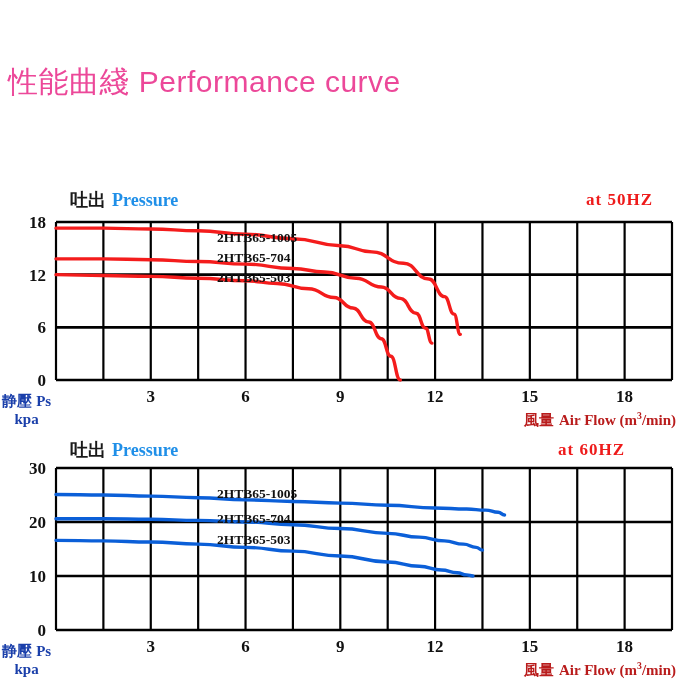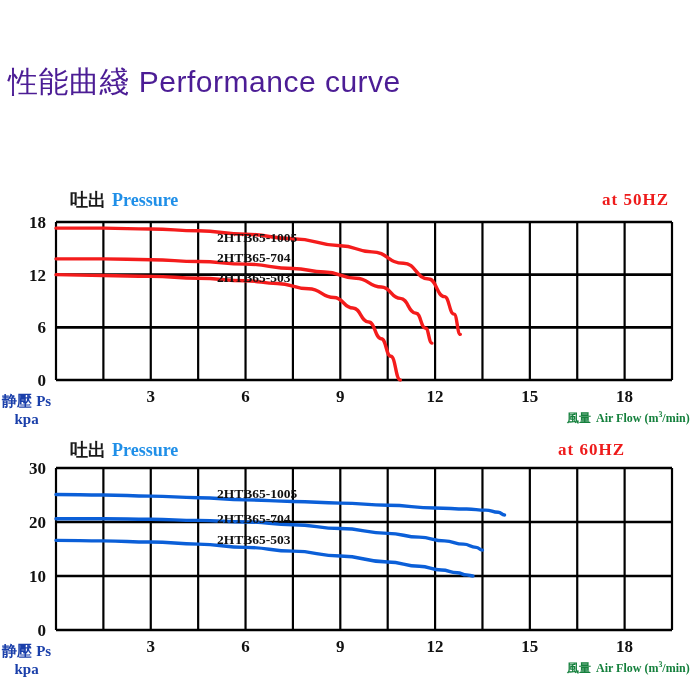--- a/index.html
+++ b/index.html
@@ -13,21 +13,21 @@
     position: relative;
     font-family: "Liberation Sans", sans-serif;
     overflow: hidden;
   }
   #page-title {
     position: absolute;
     left: 8px;
     top: 62px;
     font-family: "Liberation Sans", sans-serif;
     font-size: 30px;
-    color: #4c1d95;
+    color: #ec4899;
     letter-spacing: 0.5px;
     white-space: nowrap;
   }
   .chart-block {
     position: absolute;
     left: 0;
     width: 660px;
   }
   #chart-50hz { top: 190px; height: 250px; }
   #chart-60hz { top: 430px; height: 260px; }
@@ -80,25 +80,24 @@
   .axis-y-caption .cjk {
     font-family: "DejaVu Sans", sans-serif;
     font-weight: 700;
   }
   .axis-y-caption .ps {
     font-family: "Liberation Serif", serif;
     font-weight: 700;
   }
   .axis-x-caption {
     position: absolute;
-    color: #15803d;
-    font-weight: 700;
-    font-size: 12px;
-    white-space: nowrap;
-    margin-left: 43px;
+    color: #b91c1c;
+    font-weight: 700;
+    font-size: 15px;
+    white-space: nowrap;
   }
   .axis-x-caption .cjk {
     font-family: "DejaVu Sans", sans-serif;
     font-weight: 700;
   }
   .axis-x-caption .en {
     font-family: "Liberation Serif", serif;
     font-weight: 700;
     margin-left: 5px;
   }
@@ -118,21 +117,21 @@
 </style>
 </head>
 <body>
 
 <div id="page-title">性能曲綫 Performance curve</div>
 
 <div class="chart-block" id="chart-50hz">
   <div class="pressure-label" style="left:70px; top:-2px;">
     <span class="pressure-cjk">吐出</span><span class="pressure-en">Pressure</span>
   </div>
-  <div class="hz-label" style="left:602px; top:0px;">at  50HZ</div>
+  <div class="hz-label" style="left:586px; top:0px;">at  50HZ</div>
   <svg class="chart-svg" viewBox="0 0 700 250" preserveAspectRatio="none">
     <g id="grid-50hz">
         <line x1="56" y1="32" x2="56" y2="190" stroke="#000" stroke-width="2.2"></line>
         <line x1="103.38461538461539" y1="32" x2="103.38461538461539" y2="190" stroke="#000" stroke-width="2.2"></line>
         <line x1="150.76923076923077" y1="32" x2="150.76923076923077" y2="190" stroke="#000" stroke-width="2.2"></line>
         <line x1="198.15384615384616" y1="32" x2="198.15384615384616" y2="190" stroke="#000" stroke-width="2.2"></line>
         <line x1="245.53846153846155" y1="32" x2="245.53846153846155" y2="190" stroke="#000" stroke-width="2.2"></line>
         <line x1="292.9230769230769" y1="32" x2="292.9230769230769" y2="190" stroke="#000" stroke-width="2.2"></line>
         <line x1="340.3076923076923" y1="32" x2="340.3076923076923" y2="190" stroke="#000" stroke-width="2.2"></line>
         <line x1="387.6923076923077" y1="32" x2="387.6923076923077" y2="190" stroke="#000" stroke-width="2.2"></line>

